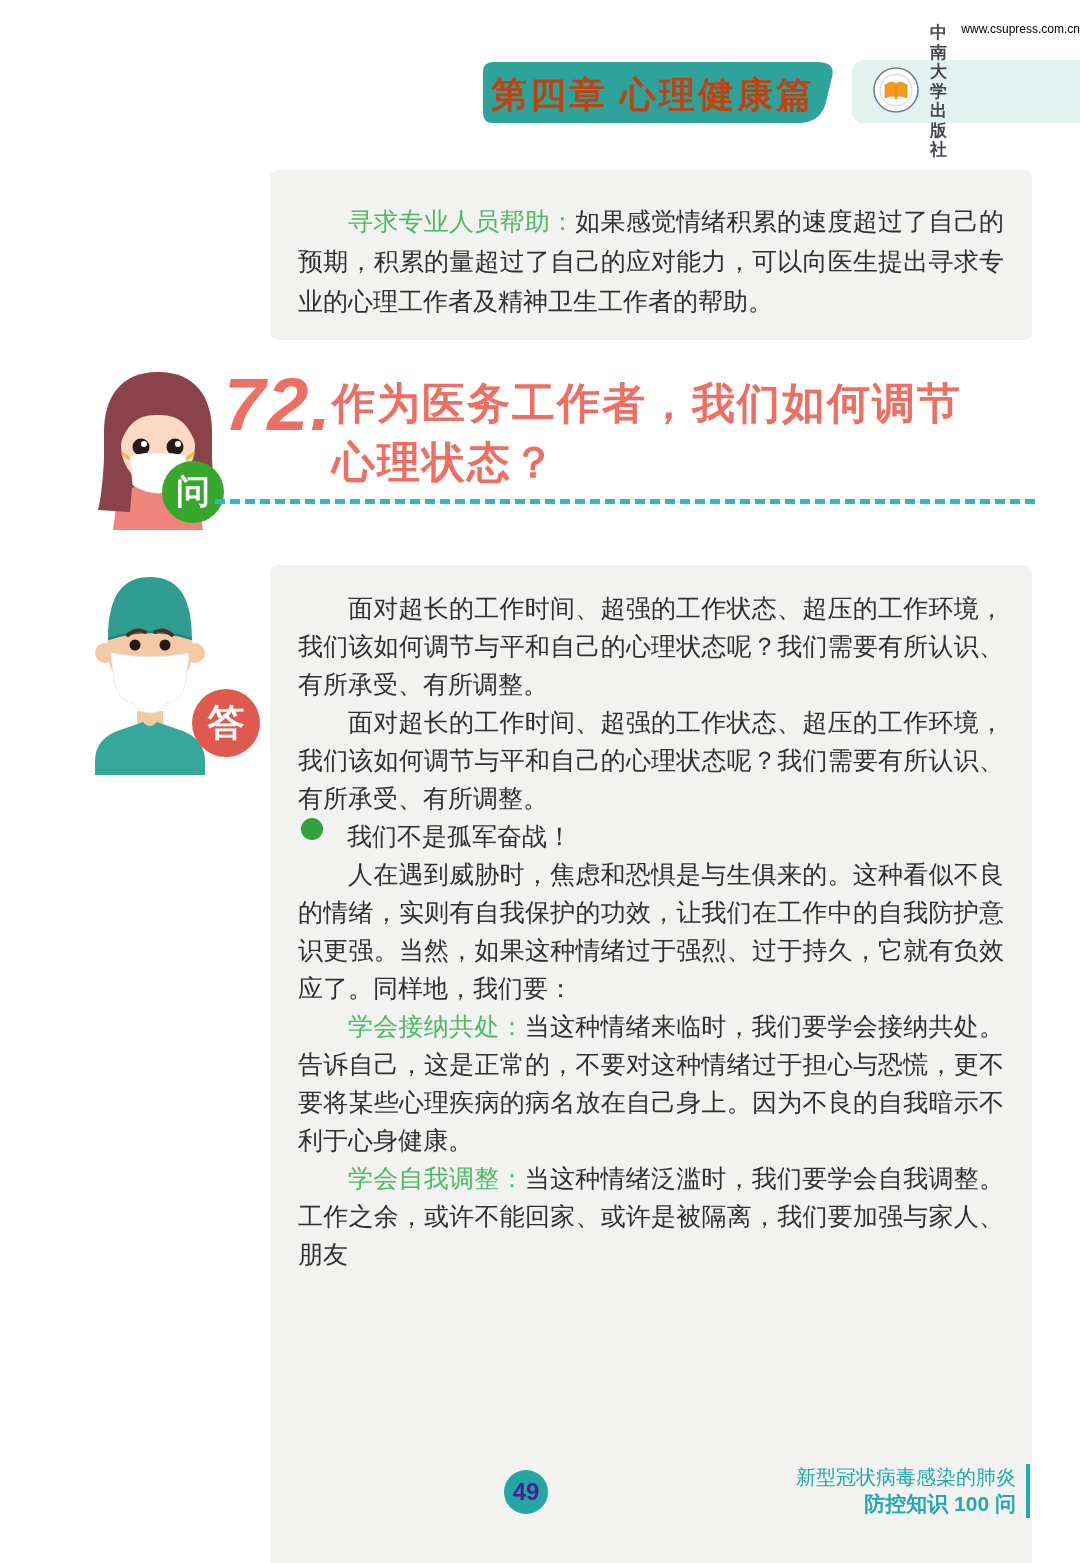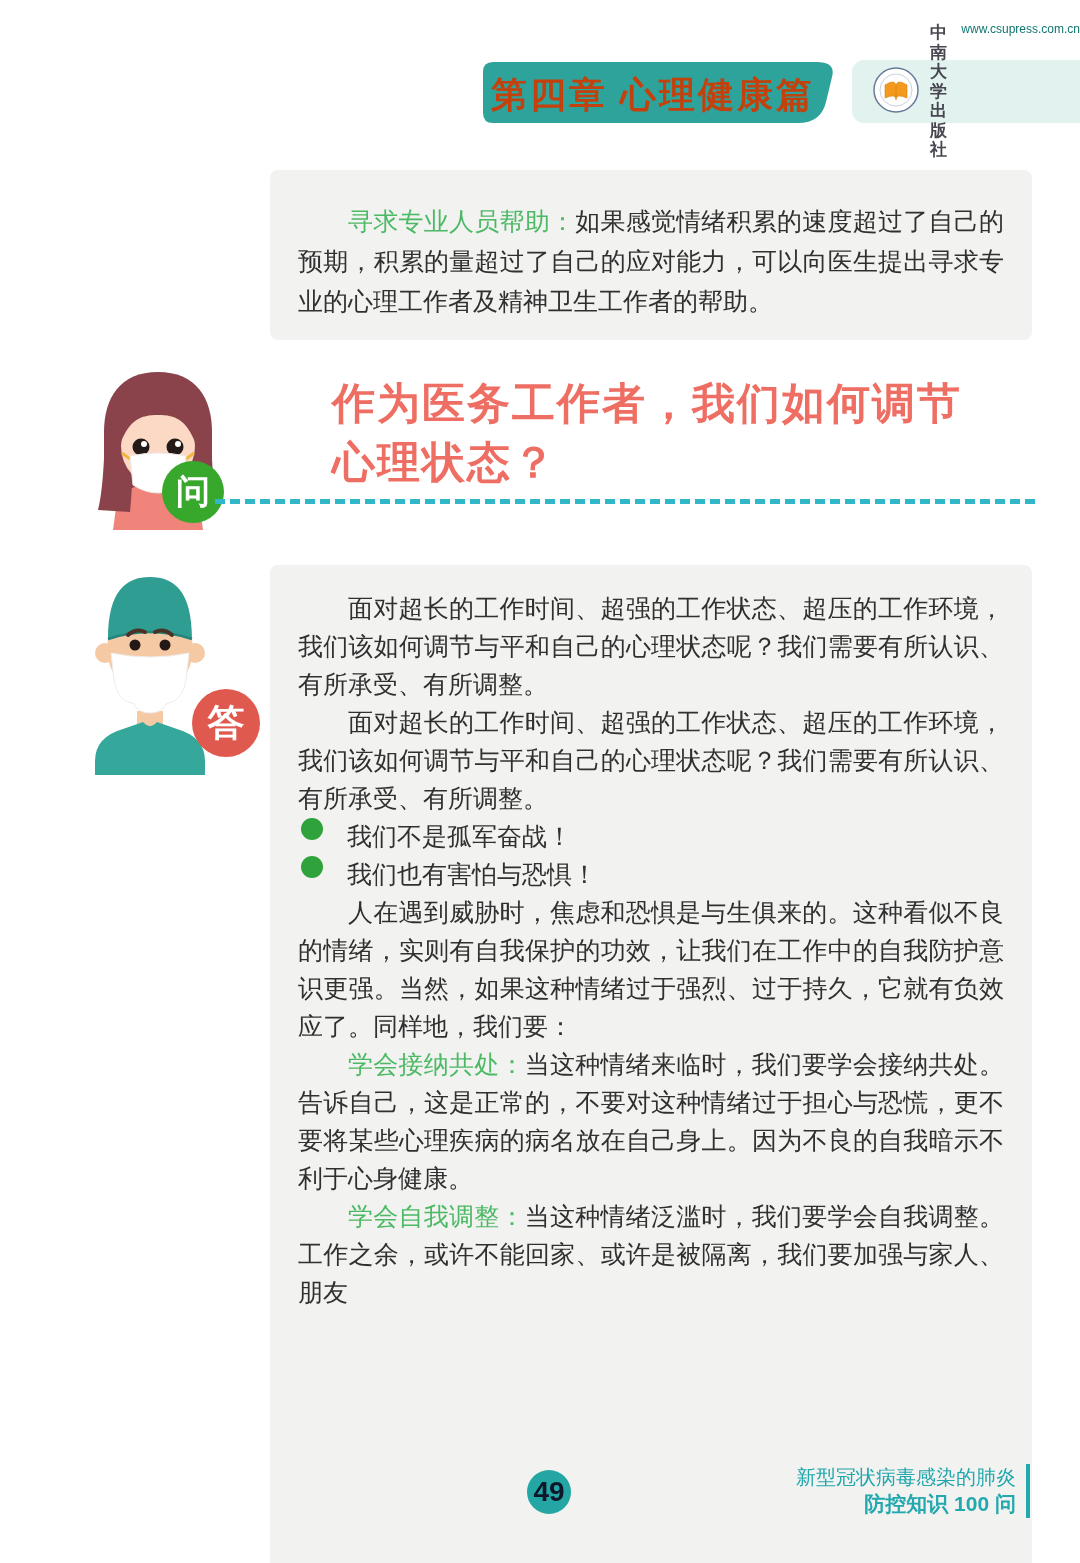--- a/index.html
+++ b/index.html
@@ -11,21 +11,21 @@
   }
 
   
   .publisher-plate {
     position:absolute; left:852px; top:60px; width:228px; height:63px;
     background:#e2f3ef; border-radius:12px 0 0 12px;
     display:flex; align-items:center; padding-left:20px; gap:10px;
   }
   .publisher-text { display:flex; flex-direction:row; line-height:1.15; }
   .publisher-name { font-size:17px; font-weight:bold; color:#474751; letter-spacing:1px; }
-  .publisher-url  { font-size:12px; color:#0f766e; font-family:"Liberation Sans",sans-serif; }
+  .publisher-url  { font-size:12px; color:#000000; font-family:"Liberation Sans",sans-serif; }
   .ribbon { position:absolute; left:483px; top:62px; width:363px; height:61px; }
   .ribbon svg { position:absolute; inset:0; }
   .chapter-title {
     position:absolute; left:0; top:9px; width:340px; text-align:center;
     color:#c2410c; font-size:36px; font-weight:bold; letter-spacing:3px;
   }
 
   
   .tip-box {
     position:absolute; left:270px; top:170px; width:762px; height:170px;
@@ -67,22 +67,22 @@
     font-size:25px; line-height:38px; text-align:justify;
   }
   .bullet-row { display:flex; }
   .dot {
     width:22px; height:22px; border-radius:50%; background:#2fa23b;
     margin:0 24px 0 3px; flex:0 0 auto;
   }
 
   
   .page-num {
-    position:absolute; left:527px; top:1470px; width:44px; height:44px;
-    border-radius:50%; background:#23a6a4; color:#0f172a; font-size:28px;
+    position:absolute; left:504px; top:1470px; width:44px; height:44px;
+    border-radius:50%; background:#23a6a4; color:#4c1d95; font-size:24px;
     font-weight:bold; font-family:"Liberation Sans",sans-serif;
     display:flex; align-items:center; justify-content:center;
   }
   .book-title {
     position:absolute; right:50px; top:1464px; text-align:right;
     color:#23a8ad; font-family:"Liberation Sans",sans-serif;
     border-right:4px solid #23a8ad; padding-right:10px;
   }
   .book-title .l1 { font-size:20px; line-height:26px; }
   .book-title .l2 { font-size:21px; line-height:28px; font-weight:bold; }
@@ -129,20 +129,21 @@
       <circle cx="49" cy="79" r="8.5" fill="#241a18"></circle>
       <circle cx="83" cy="79" r="8.5" fill="#241a18"></circle>
       <circle cx="52" cy="76" r="3" fill="#ffffff"></circle>
       <circle cx="86" cy="76" r="3" fill="#ffffff"></circle>
       <path d="M38,91 L30,85" stroke="#f0b73f" stroke-width="3" fill="none"></path>
       <path d="M94,91 L102,85" stroke="#f0b73f" stroke-width="3" fill="none"></path>
       <path d="M38,88 Q66,82 94,88 L91,117 Q66,133 41,117 Z" fill="#ffffff" stroke="#ebebeb" stroke-width="1"></path>
     </svg>
   </div>
   <div class="badge q-badge">问</div>
+  <div class="q-number">72.</div>
   <div class="q-title">
     <span>作为医务工作者，我们如何调节</span><br>
     <span>心理状态？</span>
   </div>
   <div class="dashed-line"></div>
 
   <div class="a-avatar">
     <svg viewBox="0 0 134 222">
       <circle cx="22" cy="100" r="10" fill="#f6c9a5"></circle>
       <circle cx="112" cy="100" r="10" fill="#f6c9a5"></circle>
@@ -162,24 +163,20 @@
 
   <div class="answer-box">
     <p class="indent">面对超长的工作时间、超强的工作状态、超压的工作环境，我们该如何调节与平和自己的心理状态呢？我们需要有所认识、有所承受、有所调整。</p>
     <p class="indent">面对超长的工作时间、超强的工作状态、超压的工作环境，我们该如何调节与平和自己的心理状态呢？我们需要有所认识、有所承受、有所调整。</p>
 
     <div class="bullet-row">
       <span class="dot"></span>
       <span>我们不是孤军奋战！</span>
     </div>
 
-    <div class="bullet-row">
-      <span class="dot"></span>
-      <span>我们也有害怕与恐惧！</span>
-    </div>
     <p class="indent">人在遇到威胁时，焦虑和恐惧是与生俱来的。这种看似不良的情绪，实则有自我保护的功效，让我们在工作中的自我防护意识更强。当然，如果这种情绪过于强烈、过于持久，它就有负效应了。同样地，我们要：</p>
 
     <p class="indent"><span class="green-label">学会接纳共处：</span><span>当这种情绪来临时，我们要学会接纳共处。告诉自己，这是正常的，不要对这种情绪过于担心与恐慌，更不要将某些心理疾病的病名放在自己身上。因为不良的自我暗示不利于心身健康。</span></p>
     <p class="indent"><span class="green-label">学会自我调整：</span><span>当这种情绪泛滥时，我们要学会自我调整。工作之余，或许不能回家、或许是被隔离，我们要加强与家人、朋友</span></p>
   </div>
 
   <div class="page-num">49</div>
   <div class="book-title">
     <div class="l1">新型冠状病毒感染的肺炎</div>
     <div class="l2">防控知识 100 问</div>

